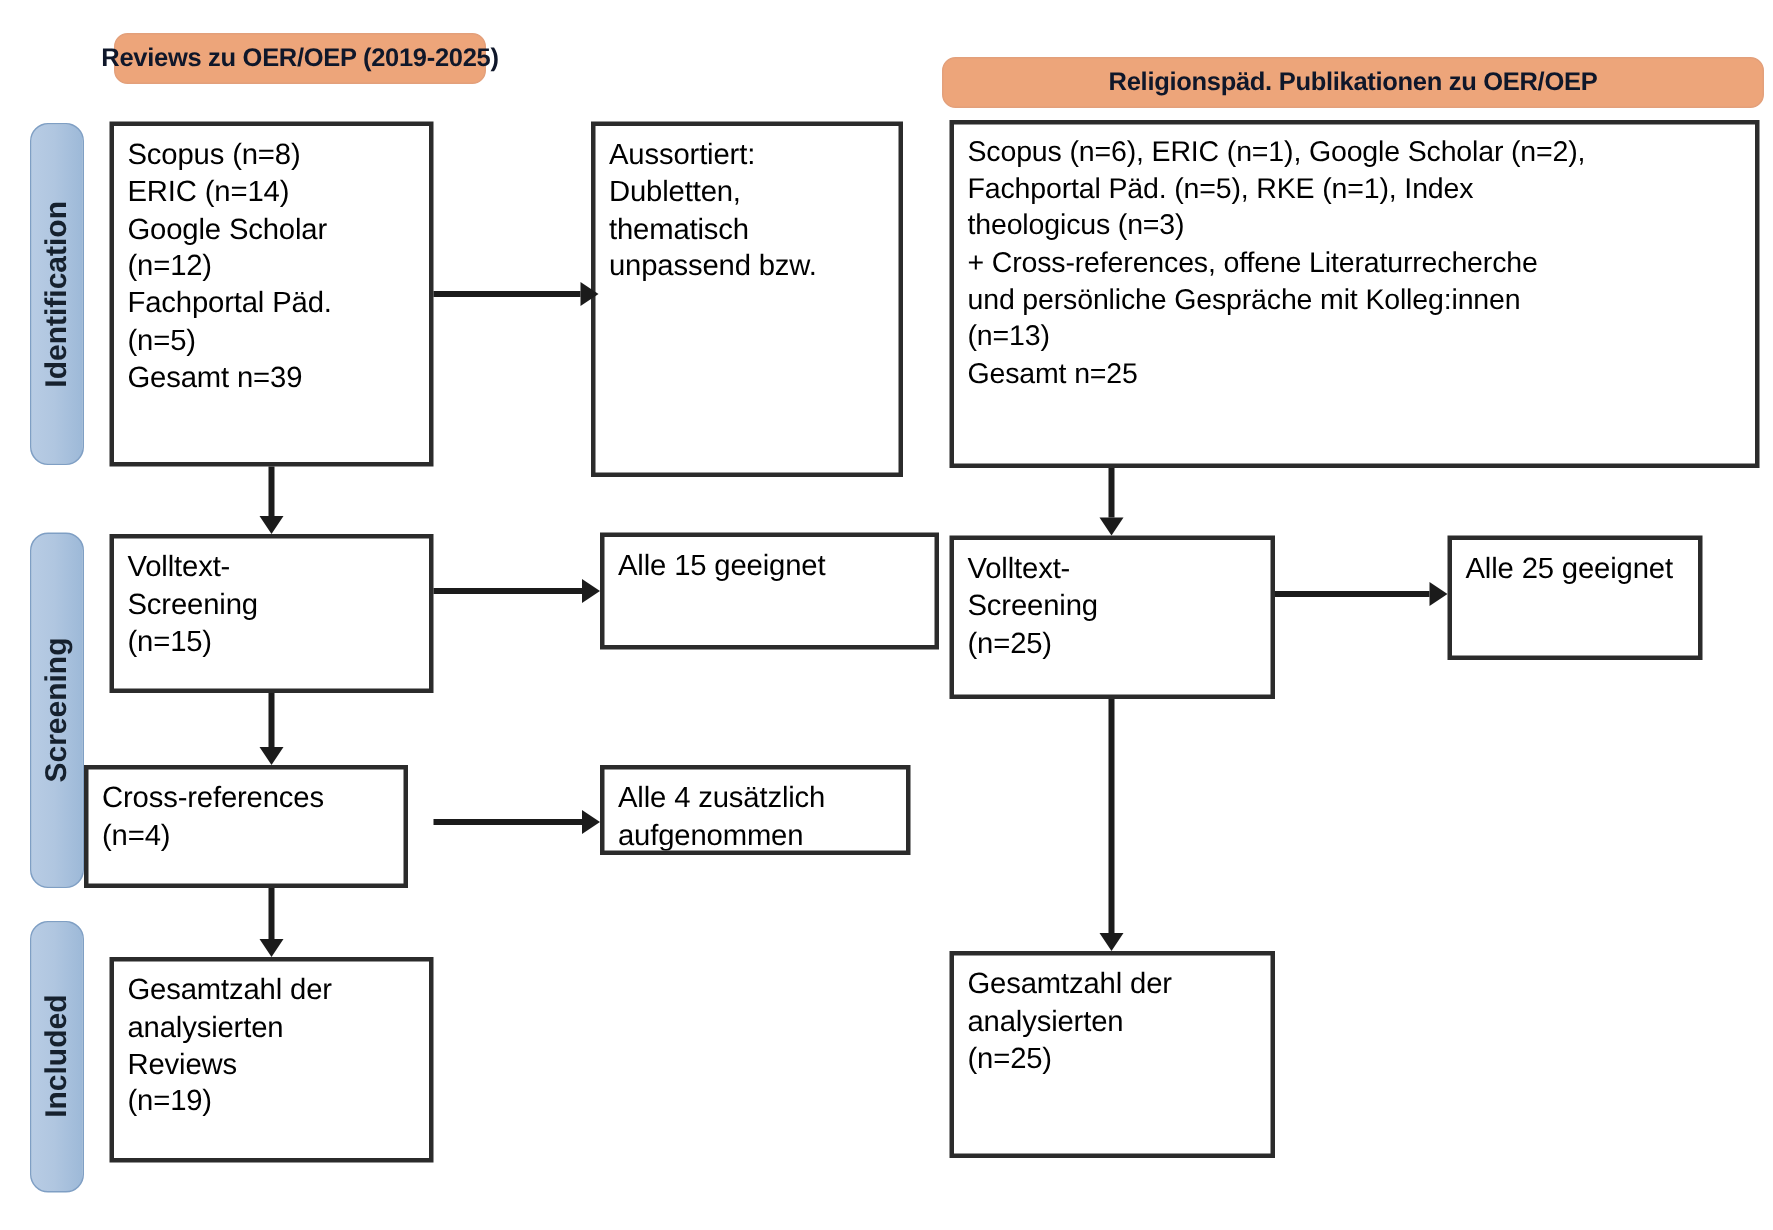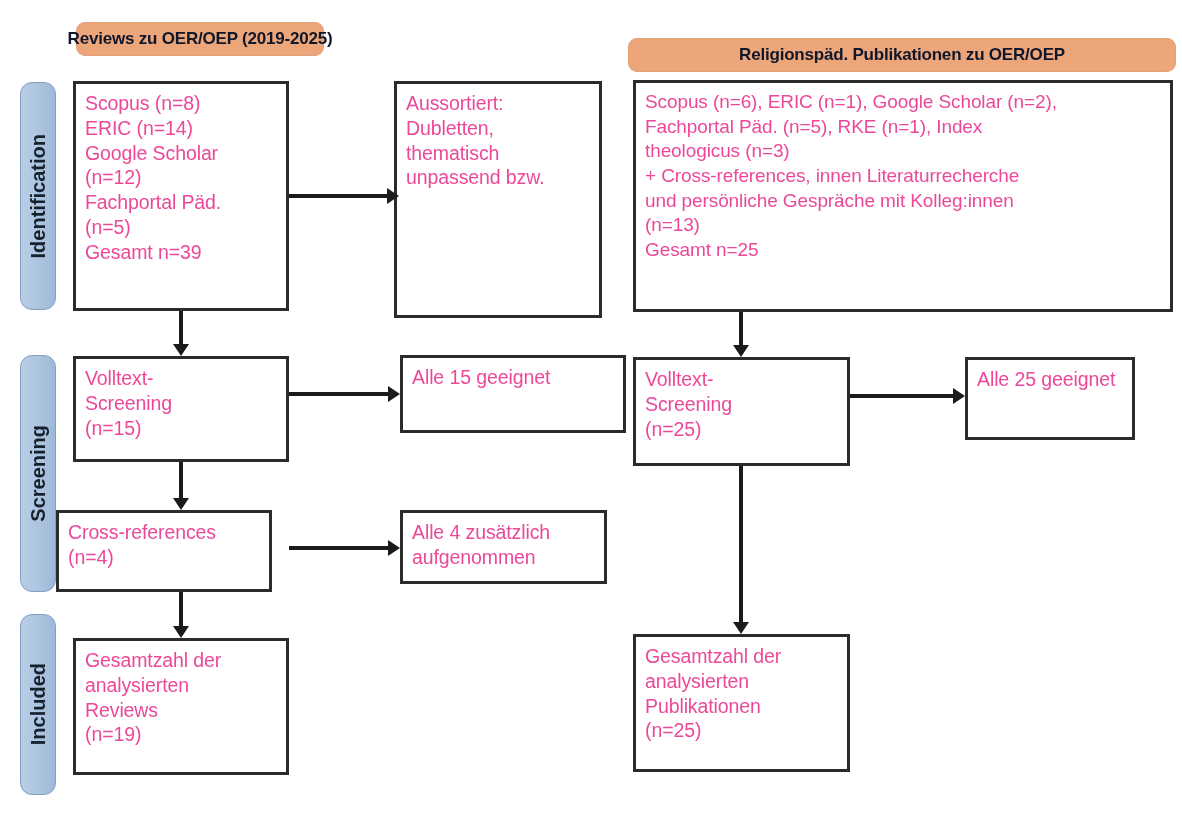--- a/index.html
+++ b/index.html
@@ -55,21 +55,21 @@
     white-space: nowrap;
   }
 
   
   .flow-box {
     position: absolute;
     background: #ffffff;
     border: 3px solid #2b2b2b;
     box-sizing: border-box;
     padding: 7px 9px 5px 9px;
-    color: #ec4899;
+    color: #000000;
     font-size: 19.5px;
     line-height: 1.27;
     letter-spacing: -0.1px;
     overflow: hidden;
   }
   .flow-box .line {
     display: block;
     white-space: nowrap;
   }
   .flow-box.wide-box {
@@ -150,56 +150,55 @@
 
   <div class="flow-box" style="left:400px; top:355px; width:226px; height:78px;">
     <span class="line">Alle 15 geeignet</span>
   </div>
 
   <div class="flow-box" style="left:56px; top:510px; width:216px; height:82px;">
     <span class="line">Cross-references</span>
     <span class="line">(n=4)</span>
   </div>
 
-  <div class="flow-box" style="left:400px; top:510px; width:207px; height:74px;">
+  <div class="flow-box" style="left:400px; top:510px; width:207px; height:60px;">
     <span class="line">Alle 4 zusätzlich</span>
     <span class="line">aufgenommen</span>
   </div>
 
   <div class="flow-box" style="left:73px; top:638px; width:216px; height:137px;">
     <span class="line">Gesamtzahl der</span>
     <span class="line">analysierten</span>
     <span class="line">Reviews</span>
     <span class="line">(n=19)</span>
   </div>
 
   <div class="flow-box wide-box" style="left:633px; top:80px; width:540px; height:232px;">
     <span class="line">Scopus (n=6), ERIC (n=1), Google Scholar (n=2),</span>
     <span class="line">Fachportal Päd. (n=5), RKE (n=1), Index</span>
     <span class="line">theologicus (n=3)</span>
-    <span class="line">+ Cross-references, innen Literaturrecherche</span>
+    <span class="line">+ Cross-references, offene Literaturrecherche</span>
     <span class="line">und persönliche Gespräche mit Kolleg:innen</span>
     <span class="line">(n=13)</span>
     <span class="line">Gesamt n=25</span>
   </div>
 
   <div class="flow-box" style="left:633px; top:357px; width:217px; height:109px;">
     <span class="line">Volltext-</span>
     <span class="line">Screening</span>
     <span class="line">(n=25)</span>
   </div>
 
   <div class="flow-box" style="left:965px; top:357px; width:170px; height:83px;">
     <span class="line">Alle 25 geeignet</span>
   </div>
 
   <div class="flow-box" style="left:633px; top:634px; width:217px; height:138px;">
     <span class="line">Gesamtzahl der</span>
     <span class="line">analysierten</span>
-    <span class="line">Publikationen</span>
     <span class="line">(n=25)</span>
   </div>
 
   <div class="conn conn-h" style="left:289px; top:194px; width:98px;"></div>
   <div class="arrow-right" style="left:387px; top:188px;"></div>
 
   <div class="conn conn-v" style="left:179px; top:311px; width:4px; height:33px;"></div>
   <div class="arrow-down" style="left:173px; top:344px;"></div>
 
   <div class="conn conn-h" style="left:289px; top:392px; width:99px;"></div>

